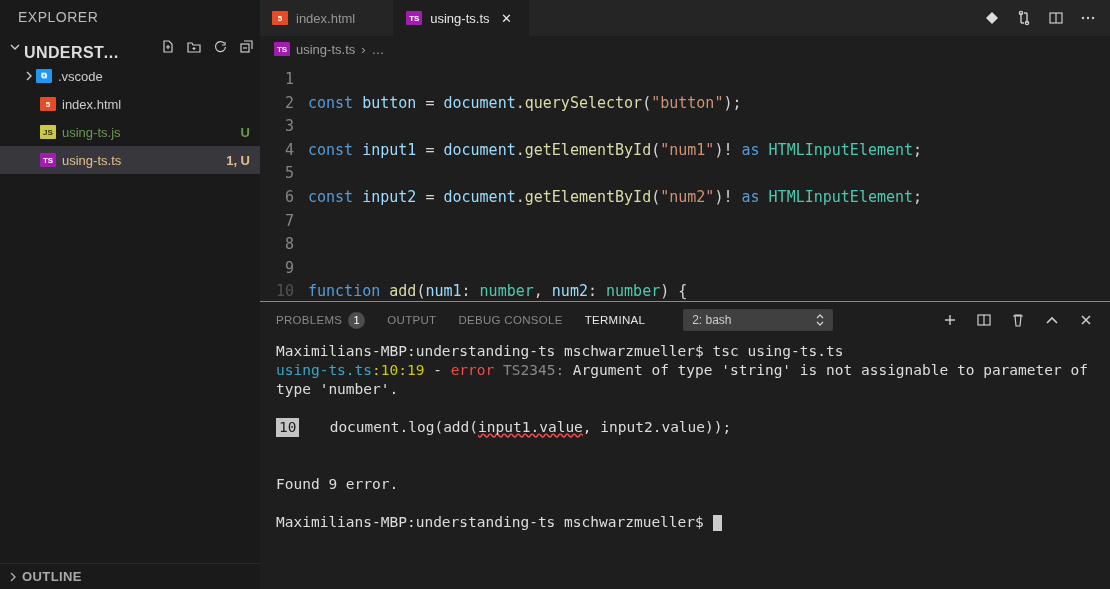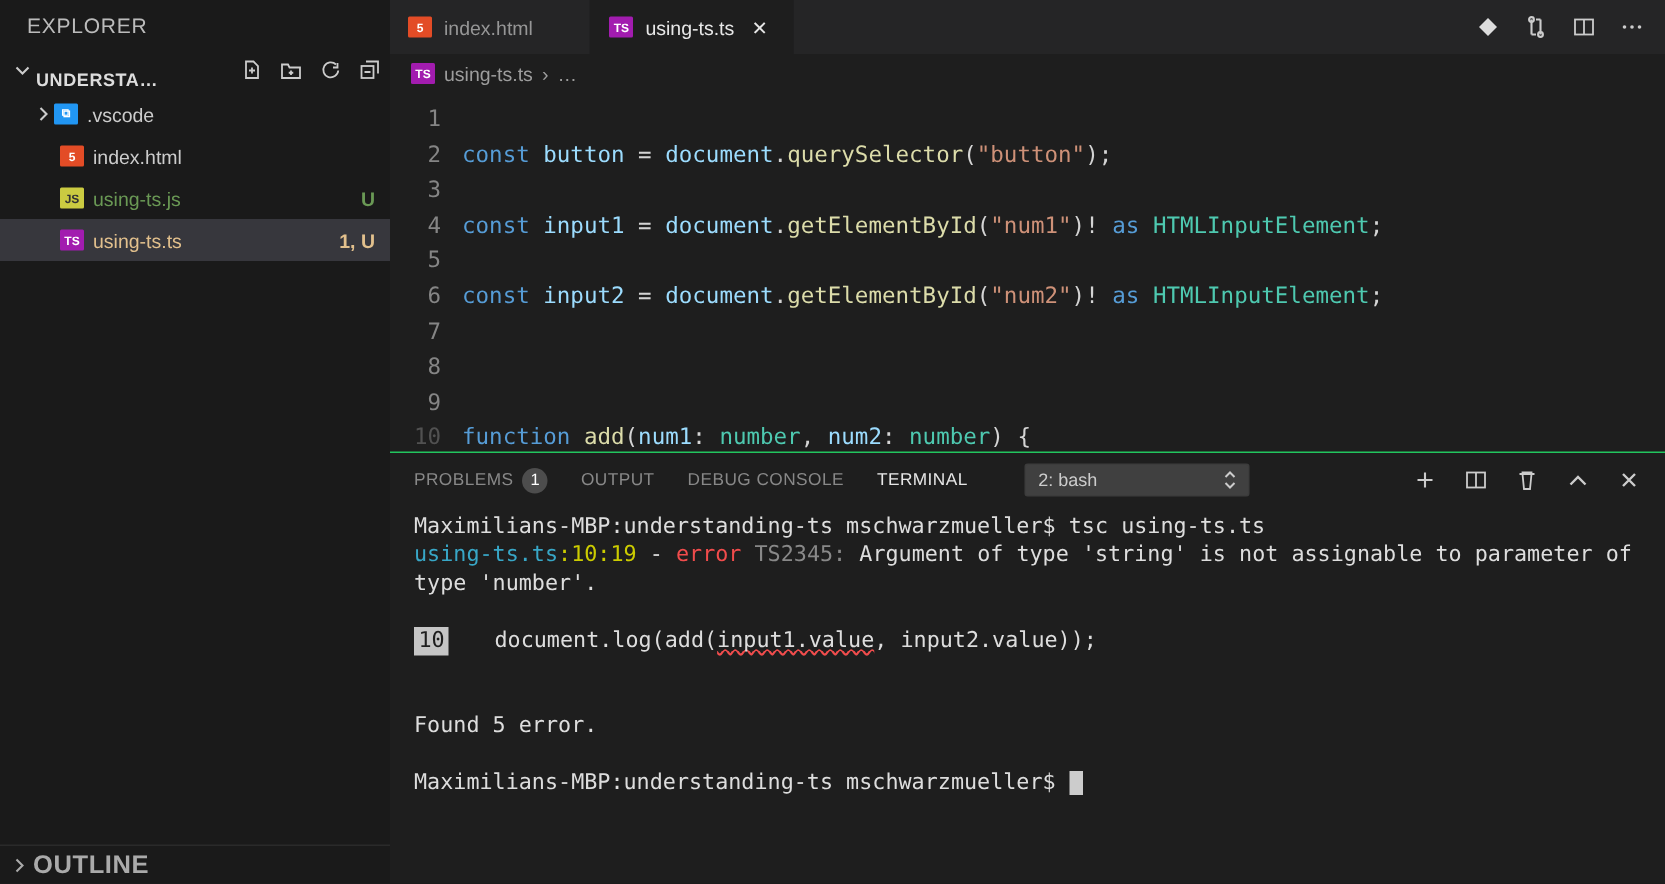--- a/index.html
+++ b/index.html
@@ -7,36 +7,36 @@
     width:1110px; height:589px;
     background:#1e1e1e; color:#ccc;
     font-family:-apple-system,BlinkMacSystemFont,"Segoe UI",Helvetica,Arial,sans-serif;
     font-size:13px; overflow:hidden; display:flex;
   }
   
   .sidebar { width:260px; background:#1a1a1a; display:flex; flex-direction:column; }
   .sb-hdr { height:34px; display:flex; align-items:center; padding:0 18px; font-size:14px; letter-spacing:.5px; color:#bbb; }
   .sb-root { height:26px; display:flex; align-items:center; padding:0 6px 0 8px; color:#ddd; }
   .sb-root .chev { width:14px; display:flex; justify-content:center; }
-  .sb-root .lbl { font-weight:600; font-size:12px; letter-spacing:.4px; padding-left:2px; flex:0 0 auto; white-space:nowrap; overflow:hidden; text-overflow:ellipsis; max-width:104px;margin-top:12px; }
+  .sb-root .lbl { font-weight:600; font-size:16px; letter-spacing:.4px; padding-left:2px; flex:0 0 auto; white-space:nowrap; overflow:hidden; text-overflow:ellipsis; max-width:104px;margin-top:12px; }
   .sb-root .acts { margin-left:auto; display:flex; gap:10px; }
   .ico { width:16px; height:16px; display:flex; align-items:center; justify-content:center; color:#ccc; }
   .files { padding-top:2px; }
   .frow { height:28px; display:flex; align-items:center; padding-right:10px; color:#ccc; cursor:pointer; }
   .frow.l0 { padding-left:22px; }
   .frow.l1 { padding-left:40px; }
   .frow.sel { background:#37373d; }
   .frow .fi { width:22px; display:flex; align-items:center; }
   .frow .chev { width:14px; display:flex; justify-content:center; }
   .frow .fn { flex:1; }
   .frow .st { color:#6a9955; font-weight:600; }
   .frow .st.mu { color:#e2c08d; }
   .frow.git-u .fn { color:#6a9955 !important; }
   .frow.git-m .fn { color:#e2c08d !important; }
-  .outline { margin-top:auto; height:26px; border-top:1px solid #2a2a2a; display:flex; align-items:center; padding-left:8px; color:#aaa; font-size:17px; letter-spacing:.4px; font-weight:600; }
+  .outline { margin-top:auto; height:26px; border-top:1px solid #2a2a2a; display:flex; align-items:center; padding-left:8px; color:#aaa; font-size:13px; letter-spacing:.4px; font-weight:600; }
   
   .main { flex:1; display:flex; flex-direction:column; background:#1e1e1e; }
   .tabs { height:36px; background:#252526; display:flex; align-items:stretch; }
   .tab { display:flex; align-items:center; padding:0 12px; gap:8px; border-right:1px solid #1e1e1e; color:#969696; cursor:pointer; }
   .tab.active { background:#1e1e1e; color:#e7e7e7; }
   .tab .cls { width:18px; display:flex; justify-content:center; visibility:hidden; }
   .tab.active .cls { visibility:visible; }
   .tabs .space { flex:1; }
   .tabs .tacts { display:flex; align-items:center; gap:16px; padding:0 14px; color:#ccc; }
   .crumb { height:26px; display:flex; align-items:center; gap:6px; padding-left:14px; color:#9d9d9d; font-size:13px; }
@@ -269,17 +269,17 @@
             </svg>
           </span>
       </div>
     </div>
     <div class="term"><span>Maximilians-MBP:understanding-ts mschwarzmueller$ </span><span>tsc using-ts.ts</span>
 <span class="t-path">using-ts.ts</span><span style="color:#cccc00">:10:19</span><span> - </span><span class="t-err">error</span><span class="t-code"> TS2345: </span><span>Argument of type 'string' is not assignable to parameter of type 'number'.</span>
 
 <span class="t-ln">10</span><span>   document.log(add(</span><span class="sq">input1.value</span><span>, input2.value));</span>
 
 
-<span>Found 5 error.</span>
+<span>Found 9 error.</span>
 
 <span>Maximilians-MBP:understanding-ts mschwarzmueller$ </span><span class="cursor"></span></div>
   </div>
 </div>
 
 </body></html>

